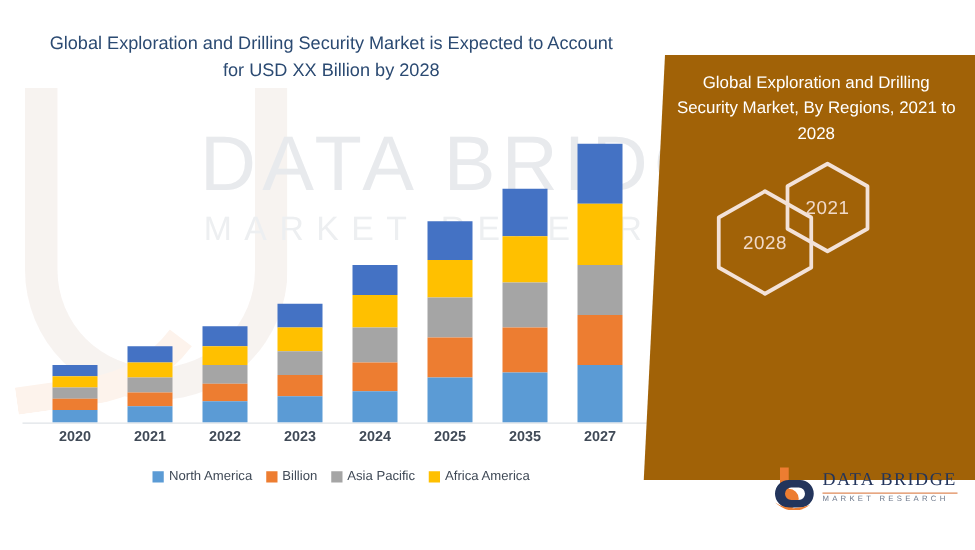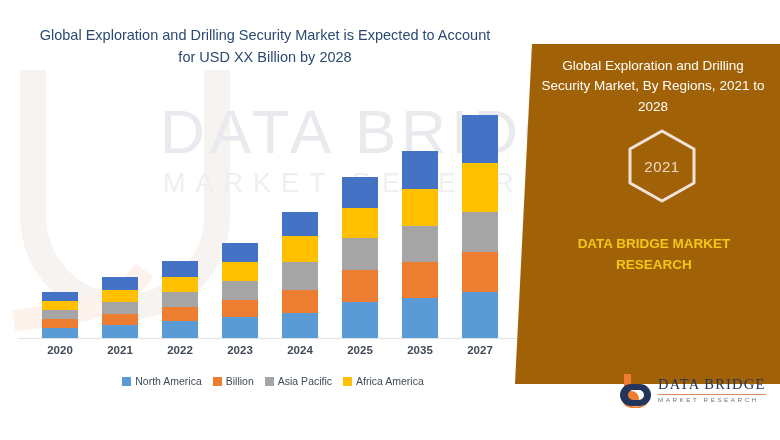--- a/index.html
+++ b/index.html
@@ -369,32 +369,34 @@
           <span class="legend-swatch" style="background: rgb(255, 192, 0);"></span>
           <span class="legend-label">Africa America</span>
         </div>
       </div>
   </div>
 
   <div class="red-panel">
     <div class="red-title">Global Exploration and Drilling Security Market, By Regions, 2021 to 2028</div>
 
     <div class="hex-group">
+      <div class="hex hex-2028">
+        <svg viewBox="0 0 84 88" width="84" height="88">
+          <polygon points="42,3 79,24 79,64 42,85 5,64 5,24" fill="none" stroke="#f3e2d8" stroke-width="3" stroke-linejoin="round"></polygon>
+        </svg>
+        <span class="hex-label">2028</span>
+      </div>
       <div class="hex hex-2021">
         <svg viewBox="0 0 72 76" width="72" height="76">
           <polygon points="36,3 68,21 68,55 36,73 4,55 4,21" fill="none" stroke="#f3e2d8" stroke-width="3" stroke-linejoin="round"></polygon>
         </svg>
         <span class="hex-label">2021</span>
       </div>
     </div>
 
-    <div class="dbmr">
-      <span>DATA BRIDGE MARKET</span><br>
-      <span>RESEARCH</span>
-    </div>
   </div>
 
   <div class="logo">
     <div class="logo-mark">
       <svg viewBox="0 0 34 36" width="34" height="36">
         <path d="M6 2 h7 v17 a8 8 0 1 1 -8 8 h0 v-7 a1 1 0 0 0 1 -1 z" fill="#ED7D31"></path>
         <path d="M13 12 h9 a11 11 0 0 1 0 22 h-9 a11 11 0 0 1 0 -22 z
                  M15 18 a5 5 0 0 0 0 10 h6 a5 5 0 0 0 0 -10 z" fill="#23355c"></path>
         <path d="M2 30 q12 8 28 2 q-14 10 -28 -2 z" fill="#ED7D31"></path>
       </svg>

